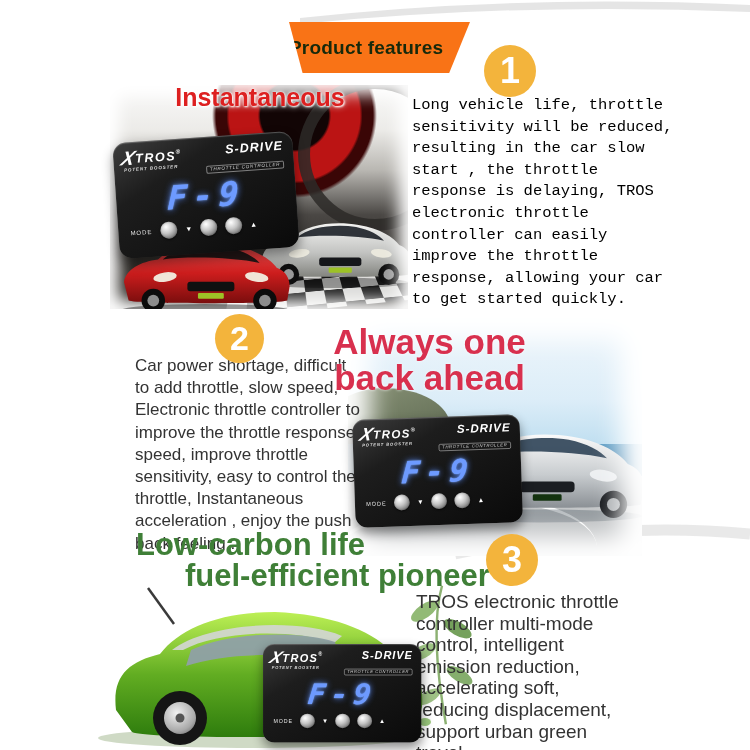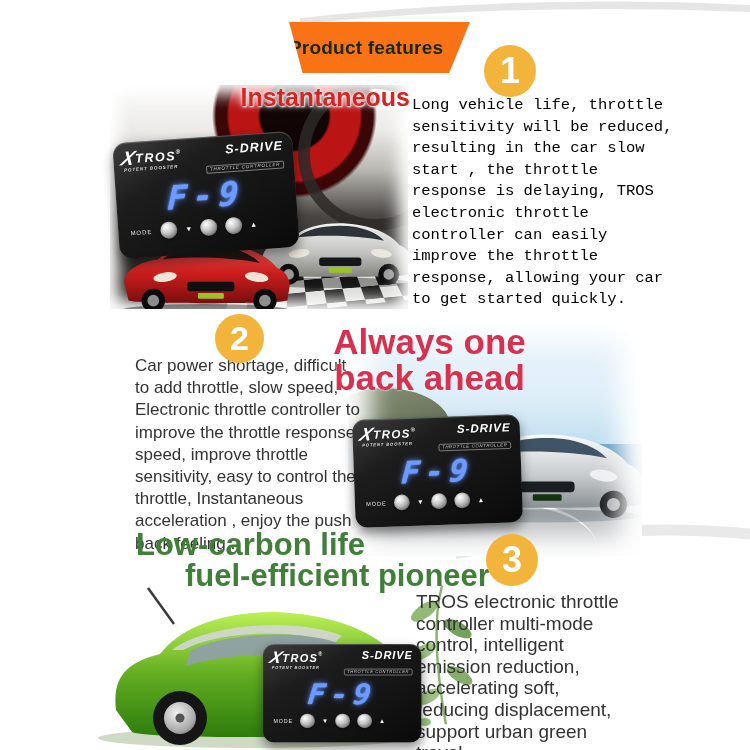--- a/index.html
+++ b/index.html
@@ -32,21 +32,21 @@
            background:radial-gradient(circle at 50% 50%,#120505 0 26%,#bb1414 28% 50%,#3a0606 52% 60%,rgba(20,5,5,0) 63%);}
   .p1-tach2{position:absolute;right:-44px;top:-8px;width:130px;height:130px;border-radius:50%;
             border:12px solid rgba(45,42,40,.85);}
   .p1-checker{position:absolute;right:-14px;bottom:-10px;width:190px;height:78px;opacity:.95;
               background:repeating-conic-gradient(#e6e6e4 0% 25%,#1d1d1d 25% 50%) 0 0/36px 36px;
               transform:perspective(300px) rotateX(50deg) rotateZ(-8deg);}
   #car-silver1{left:146px;top:98px;width:158px;height:128px;}
   #car-red1{left:2px;top:138px;width:186px;height:94px;z-index:3;}
 
   
-  #title1{left:110px;top:83px;width:300px;text-align:right;z-index:5;
+  #title1{left:110px;top:83px;width:300px;text-align:center;z-index:5;
           color:#dd2020;font-weight:700;font-size:25px;line-height:28px;
           text-shadow:0 0 3px #fff,0 0 7px rgba(255,255,255,.95),1px 1px 2px rgba(255,255,255,.9);}
   #body1{left:412px;top:95px;width:334px;font-family:"Liberation Mono",monospace;
          font-size:15.5px;line-height:21.6px;color:#000000;white-space:pre-line;z-index:2;}
 
   
   #body2{left:135px;top:355px;width:250px;font-size:17px;line-height:22.2px;
          color:#333;white-space:pre-line;z-index:2;}
   #photo2{left:348px;top:316px;width:294px;height:240px;overflow:hidden;z-index:1;}
   #photo2::after{content:"";position:absolute;inset:0;box-shadow:inset 0 0 26px 22px #fff;pointer-events:none;}

